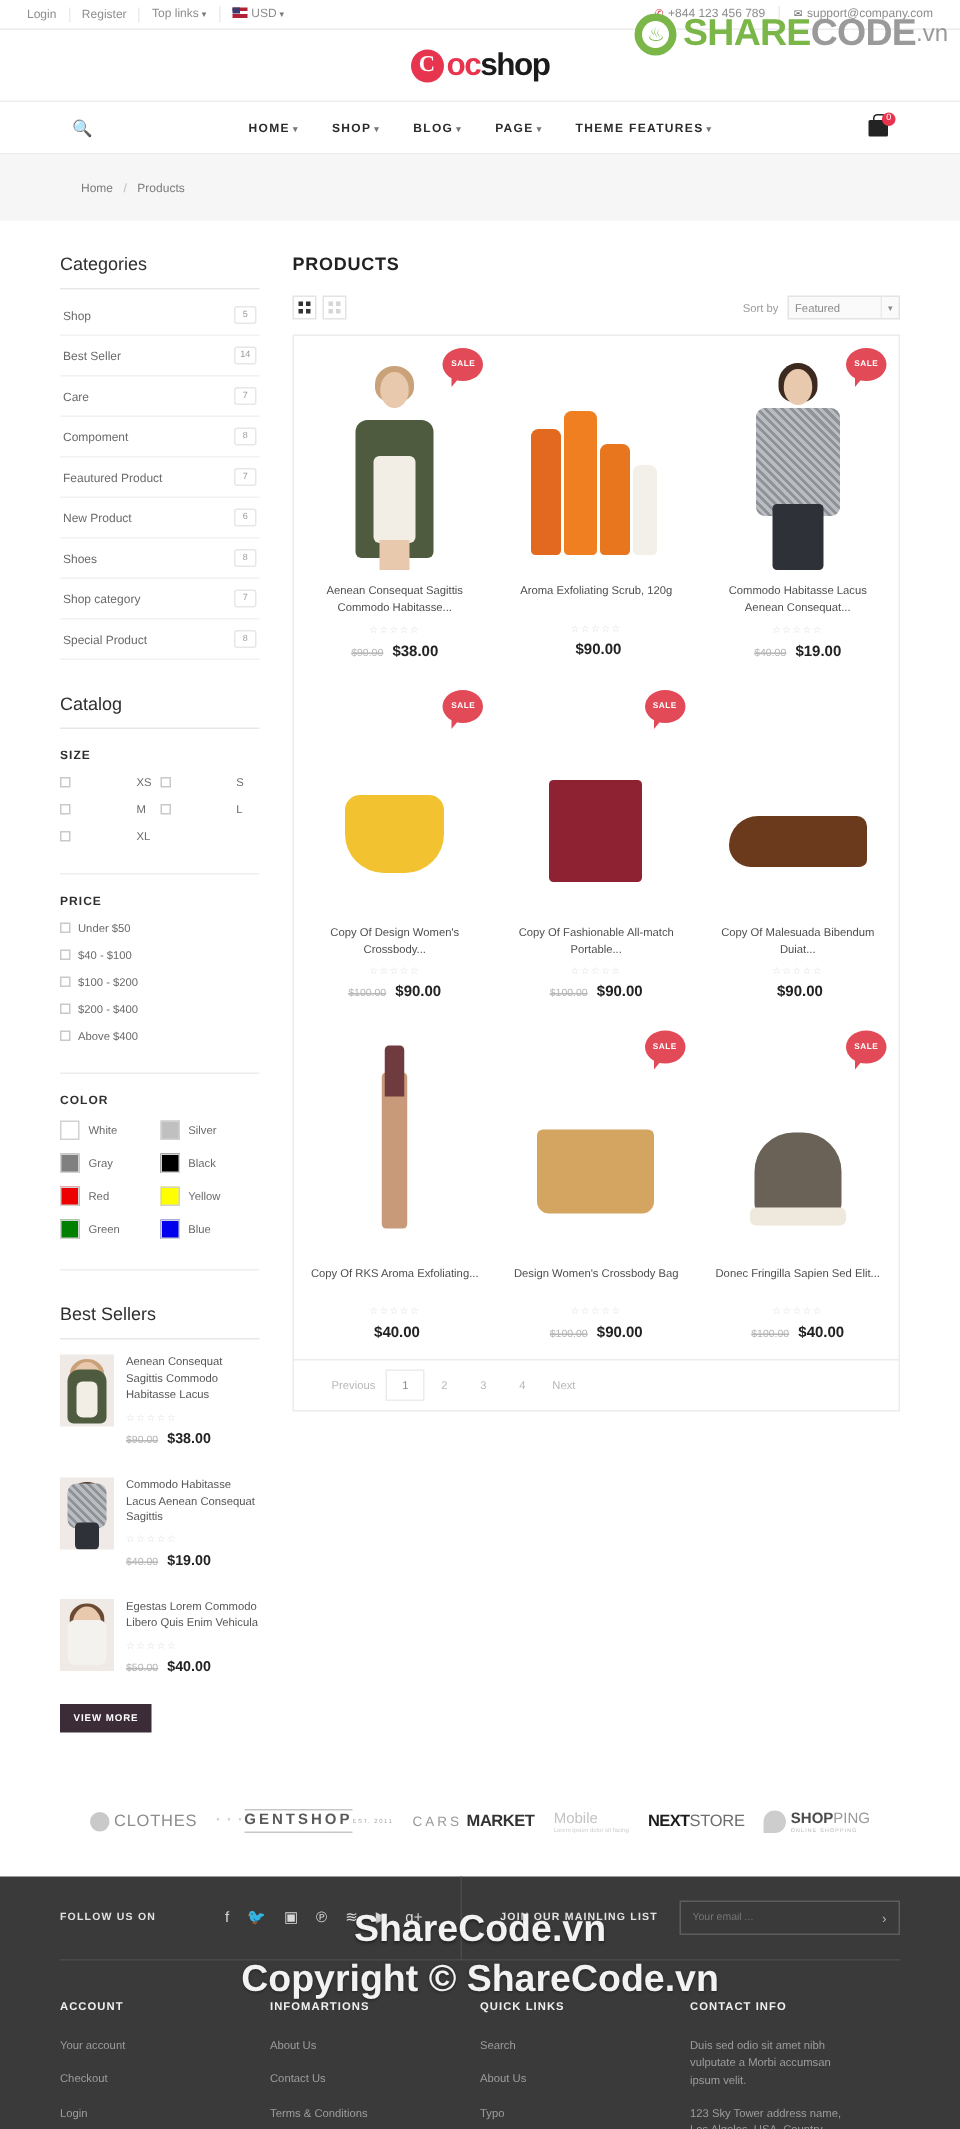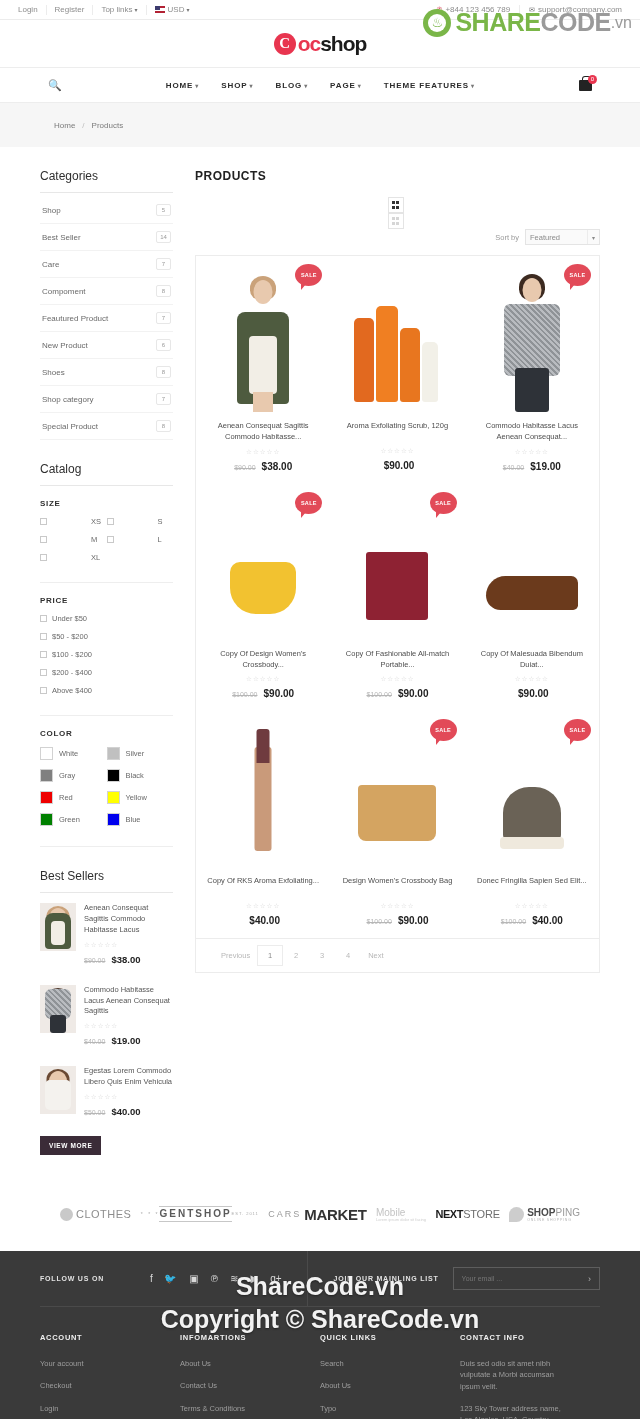--- a/index.html
+++ b/index.html
@@ -166,21 +166,21 @@
   .view-more {
     display: inline-block; background: #3b2c38; color: #fff;
     font-size: 6.5px; font-weight: bold; letter-spacing: 0.6px;
     padding: 6px 9px; margin-top: 9px; border: none; cursor: pointer;
   }
   
   .p-title {
     font-size: 12px; font-weight: bold; color: #222; letter-spacing: 0.5px;
   }
   .toolbar {
-    display: flex; align-items: center; margin-top: 14px; margin-bottom: 10px; flex-direction: column;
+    display: flex; align-items: center; margin-top: 14px; margin-bottom: 10px;
   }
   .view-btn {
     width: 16px; height: 16px; border: 1px solid #e4e4e4; margin-right: 4px;
     display: flex; align-items: center; justify-content: center; cursor: pointer;
     background: #fff;
   }
   .view-btn .g { display: grid; grid-template-columns: 3px 3px; gap: 1.5px; }
   .view-btn .g i { width: 3px; height: 3px; background: #333; display: block; }
   .view-btn.list .g i { background: #d6d6d6; }
   .sort-wrap { margin-left: auto; display: flex; align-items: center; gap: 6px; }
@@ -244,21 +244,21 @@
   }
   .b-gent { text-align: center; line-height: 1; }
   .b-gent .top { font-size: 5px; color: #aaa; letter-spacing: 2px; }
   .b-gent .mid {
     font-size: 10px; font-weight: bold; letter-spacing: 2px; color: #5a5a5a;
     border-top: 1px solid #c7c7c7; border-bottom: 1px solid #c7c7c7;
     padding: 2px 0; margin: 1px 0;
   }
   .b-gent .bot { font-size: 4px; color: #aaa; letter-spacing: 1px; }
   .b-cars .c1 { font-size: 9px; letter-spacing: 2px; color: #9a9a9a; }
-  .b-cars .c2 { font-size: 15px; font-weight: bold; color: #333; letter-spacing: -0.3px; }
+  .b-cars .c2 { font-size: 11px; font-weight: bold; color: #333; letter-spacing: -0.3px; }
   .b-mobile { text-align: left; line-height: 1.1; }
   .b-mobile .m1 { font-size: 10px; font-weight: normal; color: #c3c3c3; }
   .b-mobile .m2 { font-size: 4px; color: #cfcfcf; }
   .b-next .n1 { font-size: 11px; font-weight: bold; color: #1c1c1c; letter-spacing: -0.4px; }
   .b-next .n2 { font-size: 11px; color: #6e6e6e; letter-spacing: -0.2px; }
   .b-shop .arc {
     width: 15px; height: 15px; border-radius: 50% 50% 50% 0; background: #cdcdcd;
     margin-right: 3px;
   }
   .b-shop .s1 { font-size: 10px; font-weight: bold; color: #4a4a4a; }
@@ -521,21 +521,21 @@
       <div class="f-divider"></div>
 
       <div class="f-head">PRICE</div>
       <div class="ck-grid">
         <div class="ck-row" style="width:100%">
             <span class="ck"></span>
             <span>Under $50</span>
           </div>
         <div class="ck-row" style="width:100%">
             <span class="ck"></span>
-            <span>$50 - $200</span>
+            <span>$40 - $100</span>
           </div>
         <div class="ck-row" style="width:100%">
             <span class="ck"></span>
             <span>$100 - $200</span>
           </div>
         <div class="ck-row" style="width:100%">
             <span class="ck"></span>
             <span>$200 - $400</span>
           </div>
         <div class="ck-row" style="width:100%">

